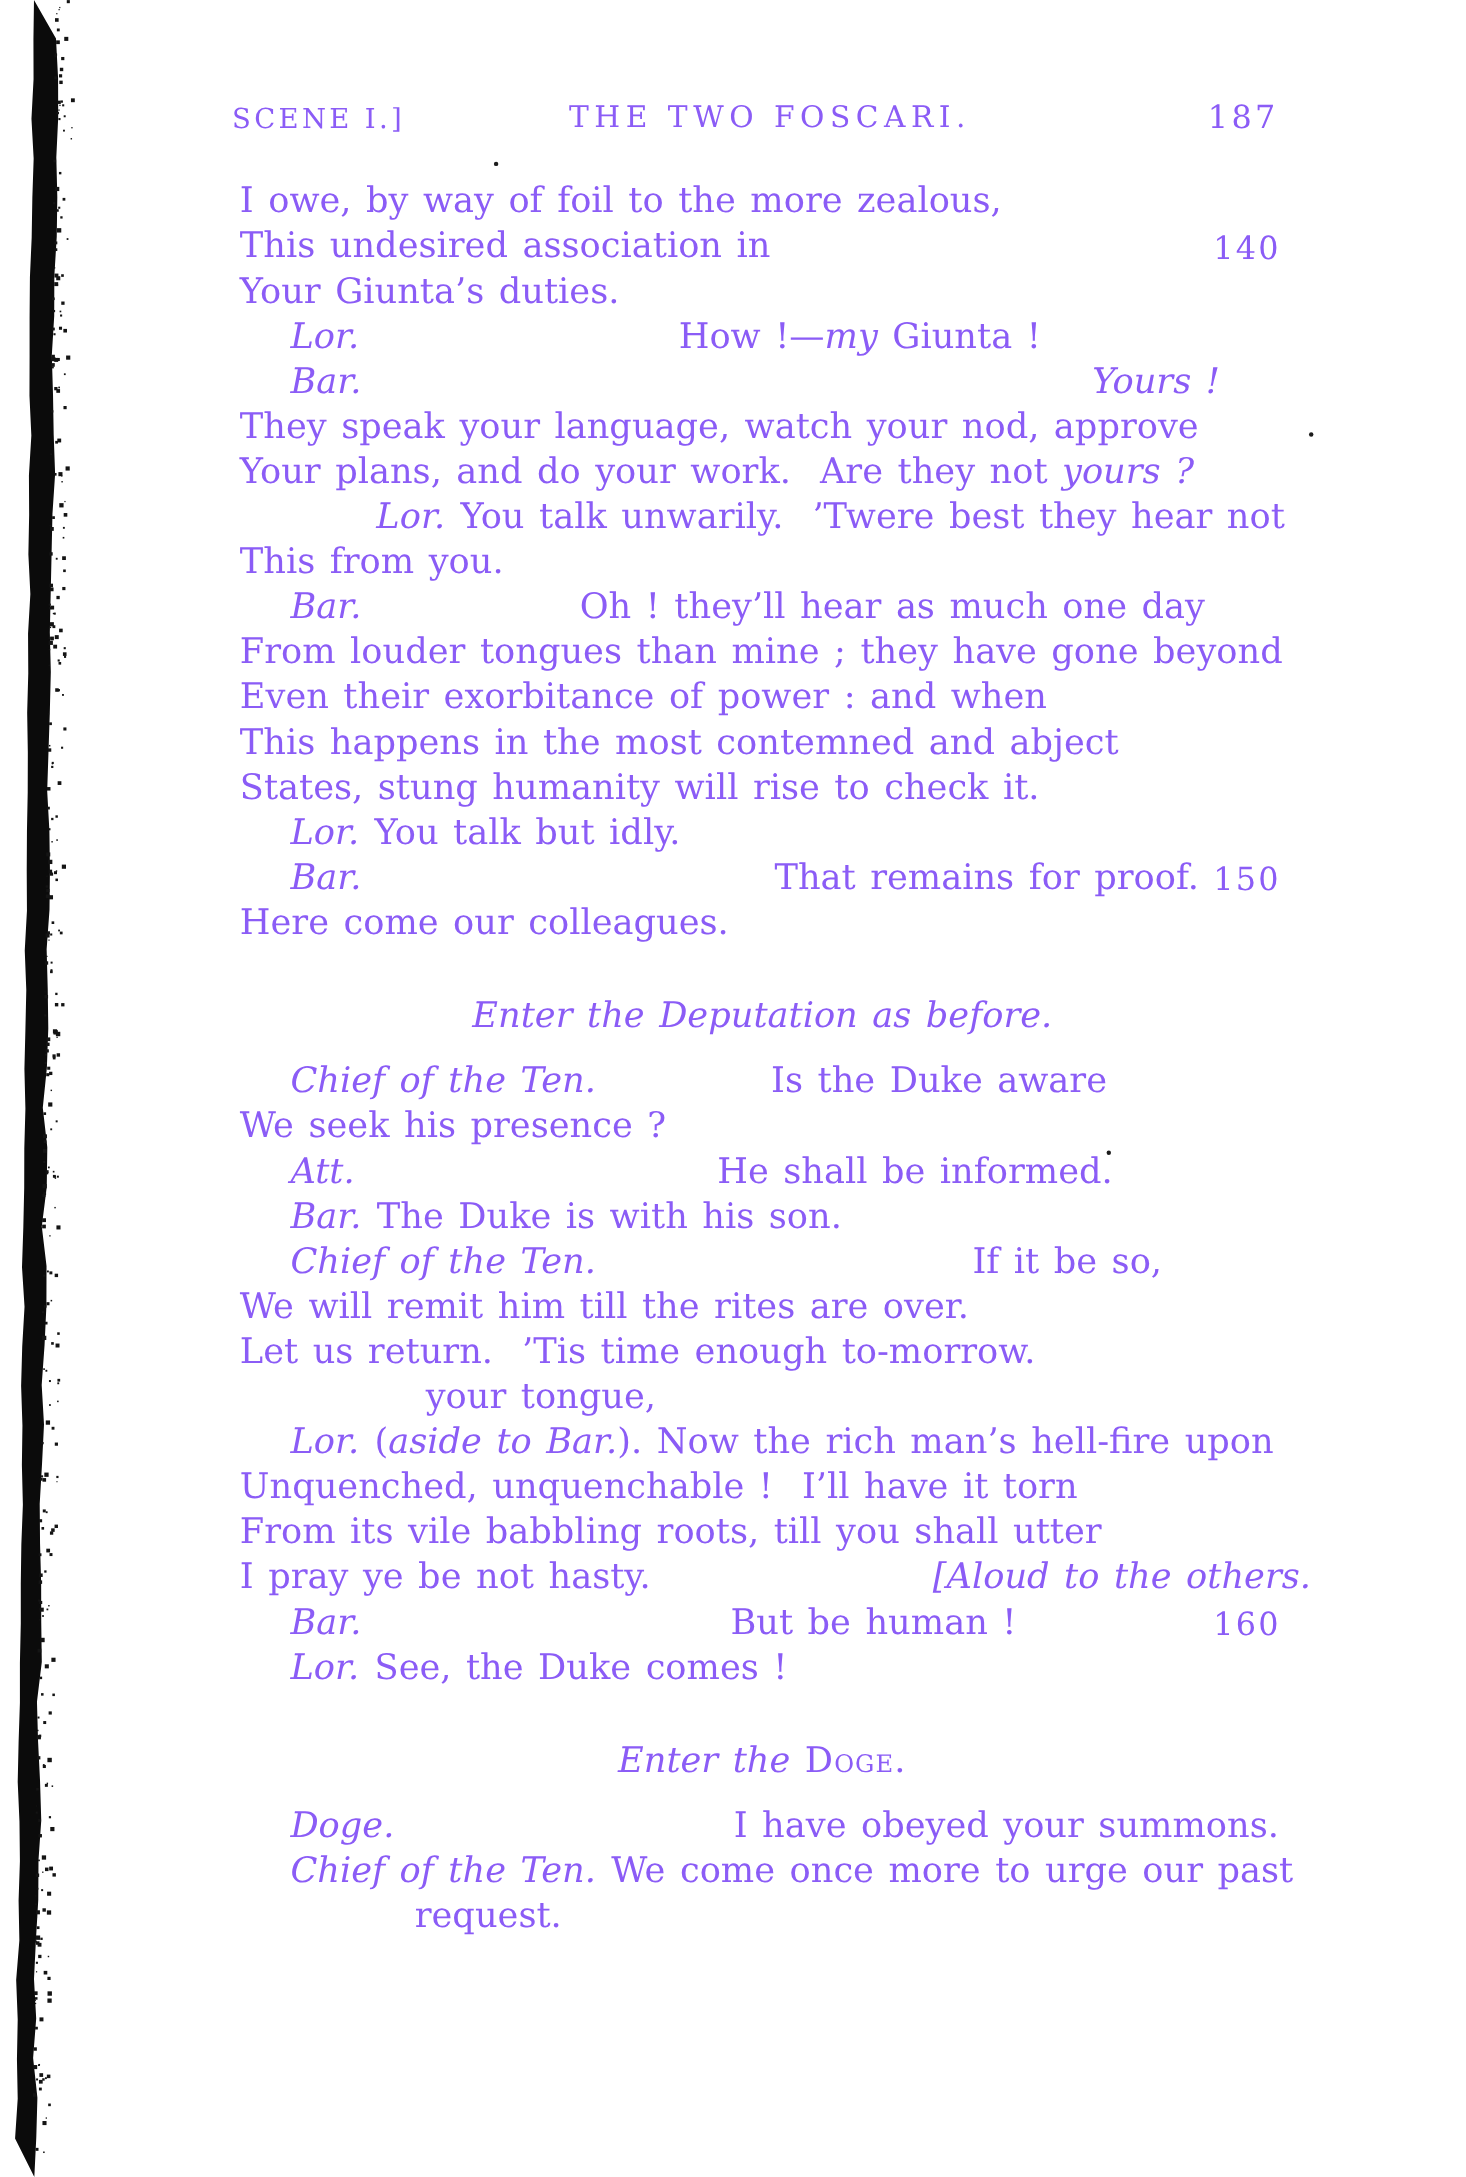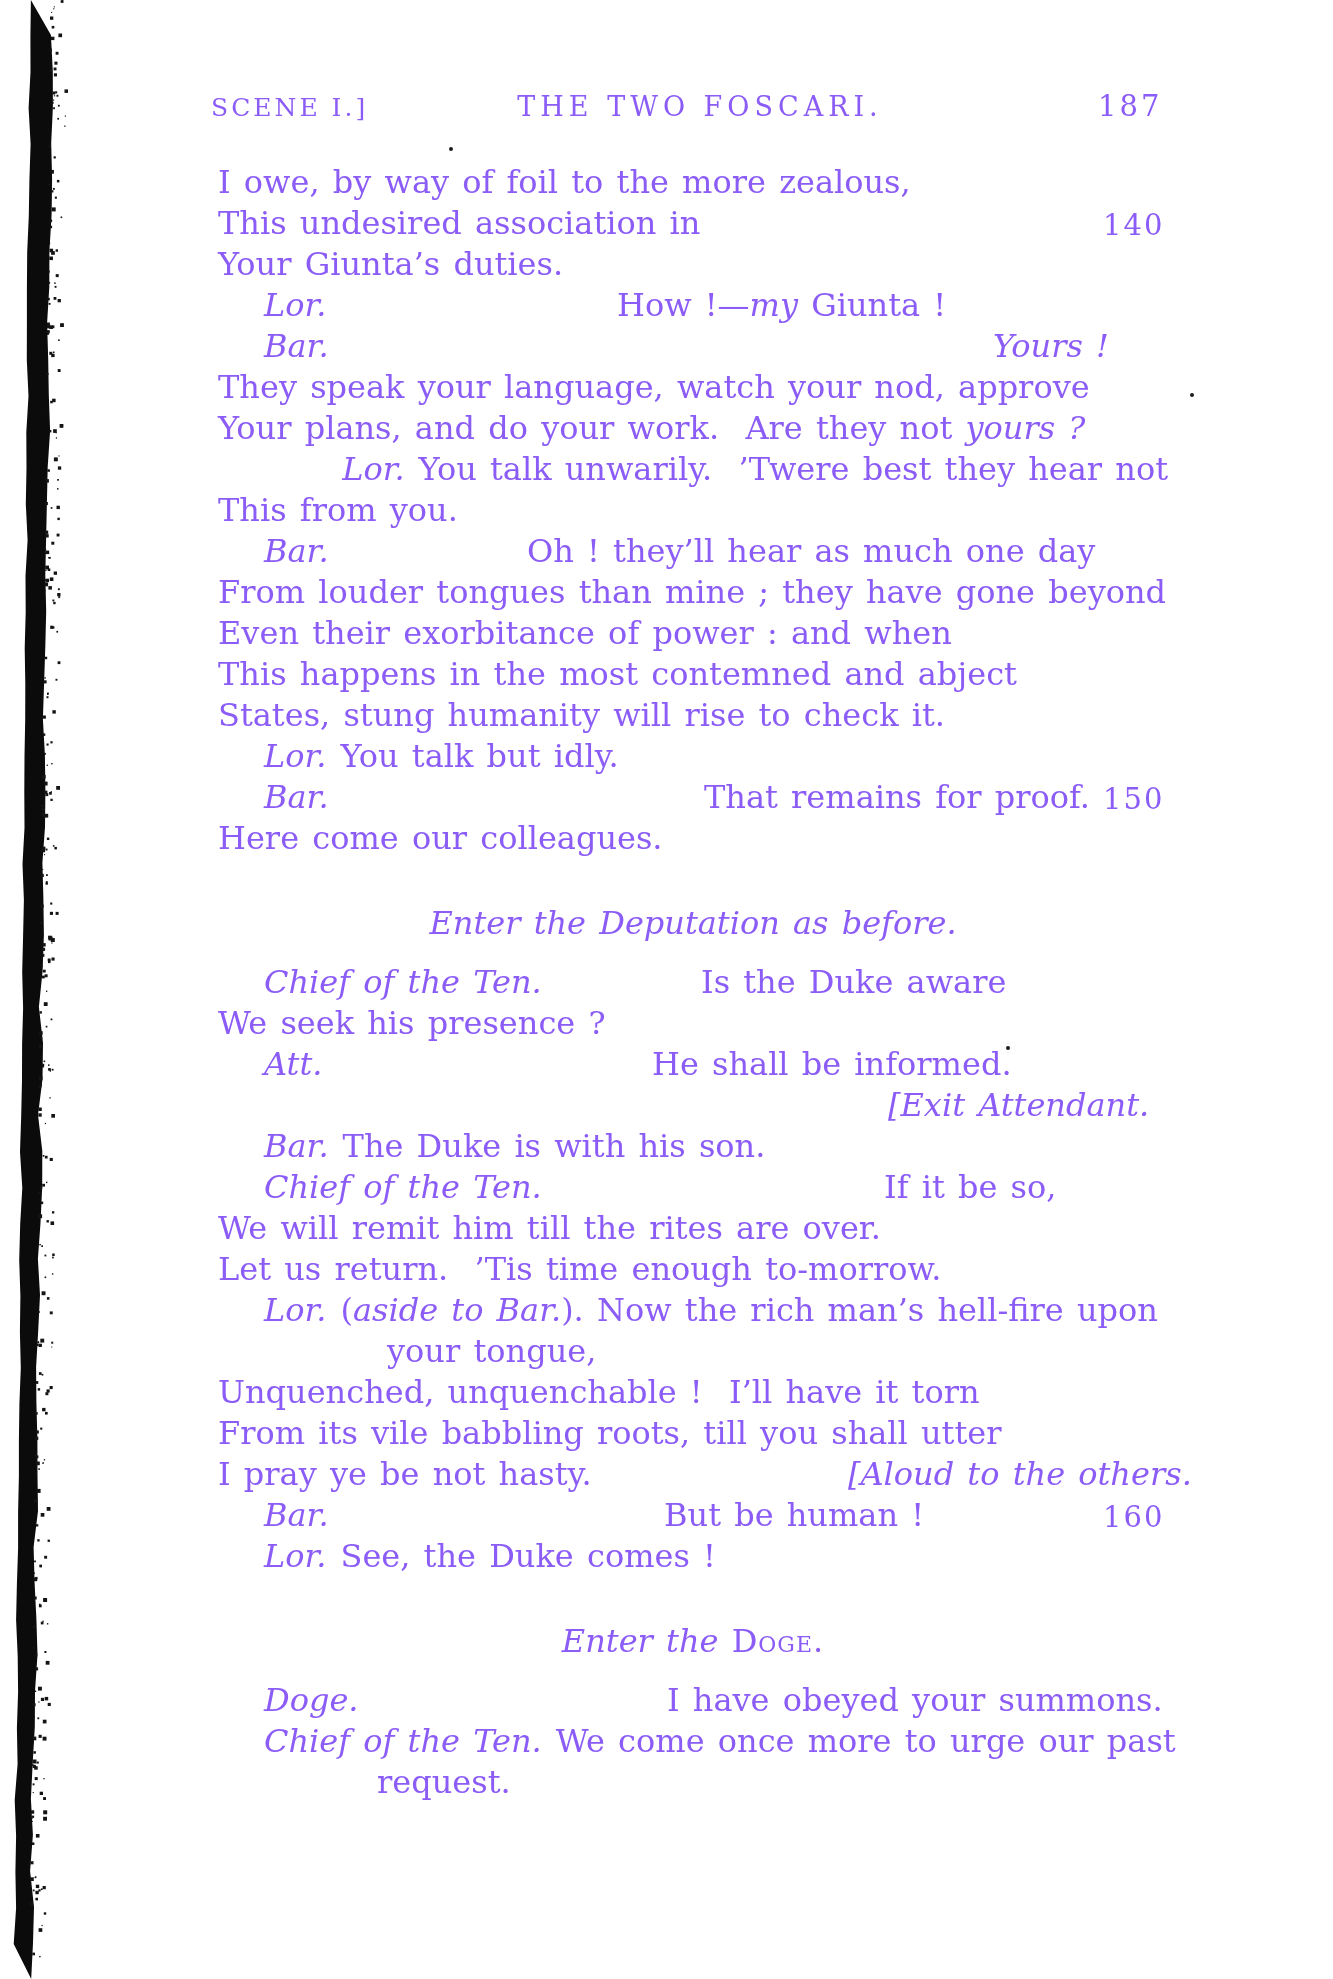--- a/index.html
+++ b/index.html
@@ -410,27 +410,26 @@
       <div class="line"><span class="seg">Even their exorbitance of power : and when</span></div>
       <div class="line"><span class="seg">This happens in the most contemned and abject</span></div>
       <div class="line"><span class="seg">States, stung humanity will rise to check it.</span></div>
       <div class="line" style="padding-left: 46px;"><span class="seg it sp">Lor.</span><span class="seg">You talk but idly.</span></div>
       <div class="line" style="padding-left: 46px;"><span class="seg it sp">Bar.</span><span class="abs" style="left: 486px;"><span class="seg">That remains for proof.</span></span><span class="lineno">150</span></div>
       <div class="line"><span class="seg">Here come our colleagues.</span></div>
       <div class="line stage"><span class="seg it">Enter the Deputation as before.</span></div>
       <div class="line" style="padding-left: 46px;"><span class="seg it sp">Chief of the Ten.</span><span class="abs" style="left: 483px;"><span class="seg">Is the Duke aware</span></span></div>
       <div class="line"><span class="seg">We seek his presence ?</span></div>
       <div class="line" style="padding-left: 46px;"><span class="seg it sp">Att.</span><span class="abs" style="left: 434px;"><span class="seg">He shall be informed.</span></span></div>
-      <div class="line"><span class="abs" style="left: 670px;"><span class="seg it">[Exit Attendant.</span></span></div>
       <div class="line" style="padding-left: 46px;"><span class="seg it sp">Bar.</span><span class="seg">The Duke is with his son.</span></div>
       <div class="line" style="padding-left: 46px;"><span class="seg it sp">Chief of the Ten.</span><span class="abs" style="left: 626px; margin-left: 40px;"><span class="seg">If it be so,</span></span></div>
       <div class="line"><span class="seg">We will remit him till the rites are over.</span></div>
       <div class="line"><span class="seg">Let us return.  ’Tis time enough to-morrow.</span></div>
+      <div class="line" style="padding-left: 169px;"><span class="seg">your tongue,</span></div>
       <div class="line" style="padding-left: 46px;"><span class="seg it sp">Lor.</span><span class="seg">(</span><span class="seg it">aside to Bar.</span><span class="seg">). Now the rich man’s hell-fire upon</span></div>
-      <div class="line" style="padding-left: 169px;"><span class="seg">your tongue,</span></div>
       <div class="line"><span class="seg">Unquenched, unquenchable !  I’ll have it torn</span></div>
       <div class="line"><span class="seg">From its vile babbling roots, till you shall utter</span></div>
       <div class="line"><span class="seg">I pray ye be not hasty.</span><span class="abs" style="left: 630px;"><span class="seg it">[Aloud to the others.</span></span></div>
       <div class="line" style="padding-left: 46px;"><span class="seg it sp">Bar.</span><span class="abs" style="left: 446px;"><span class="seg">But be human !</span></span><span class="lineno">160</span></div>
       <div class="line" style="padding-left: 46px;"><span class="seg it sp">Lor.</span><span class="seg">See, the Duke comes !</span></div>
       <div class="line stage"><span class="seg it">Enter the </span><span class="seg sc">Doge.</span></div>
       <div class="line" style="padding-left: 46px;"><span class="seg it sp">Doge.</span><span class="abs" style="left: 449px;"><span class="seg">I have obeyed your summons.</span></span></div>
       <div class="line" style="padding-left: 46px; text-align: center;"><span class="seg it sp">Chief of the Ten.</span><span class="seg">We come once more to urge our past</span></div>
       <div class="line" style="padding-left: 159px;"><span class="seg">request.</span></div>
     </div>

